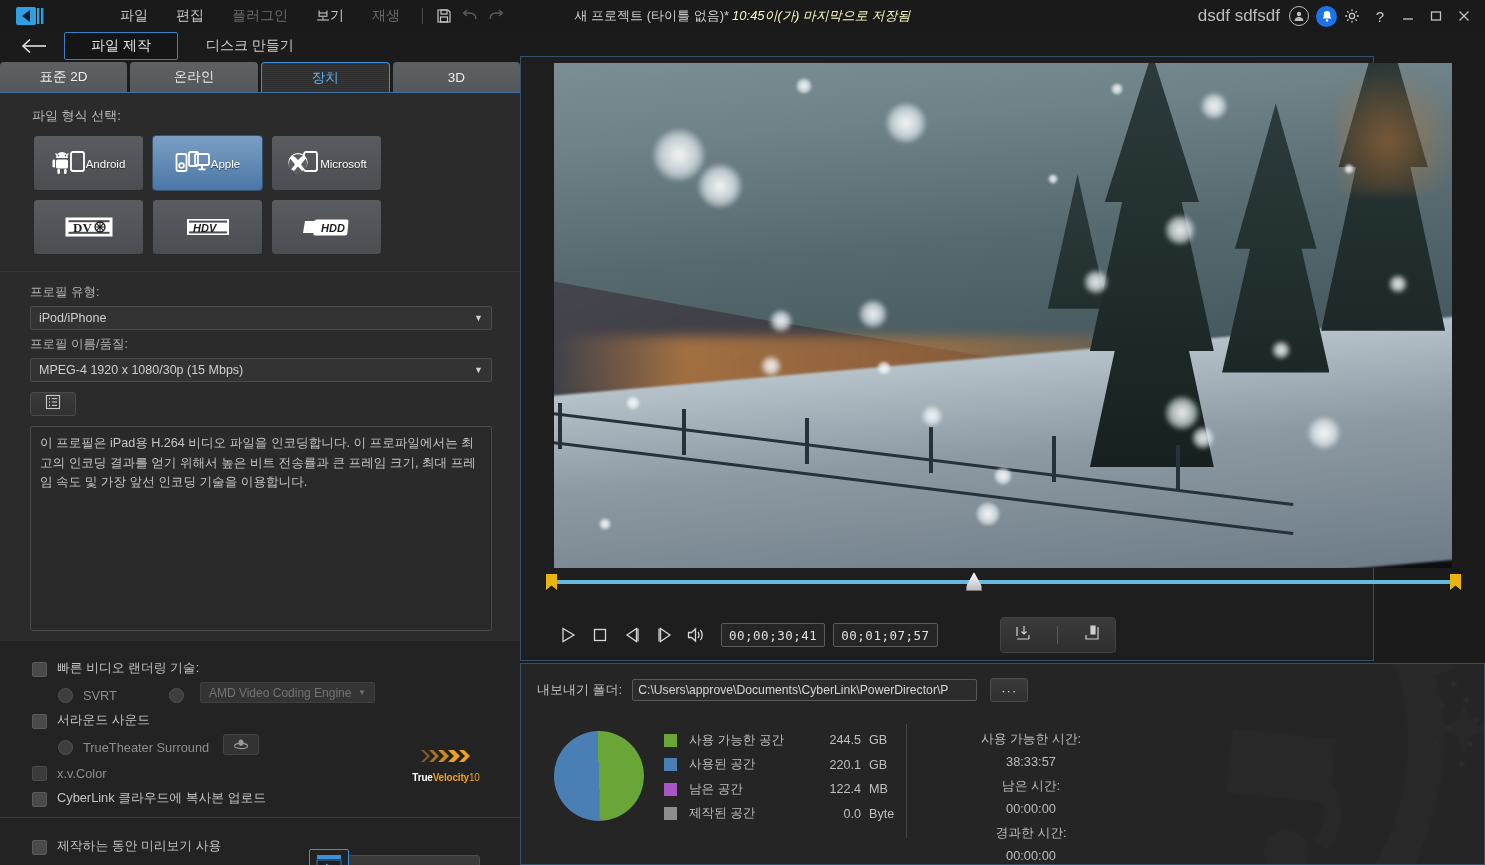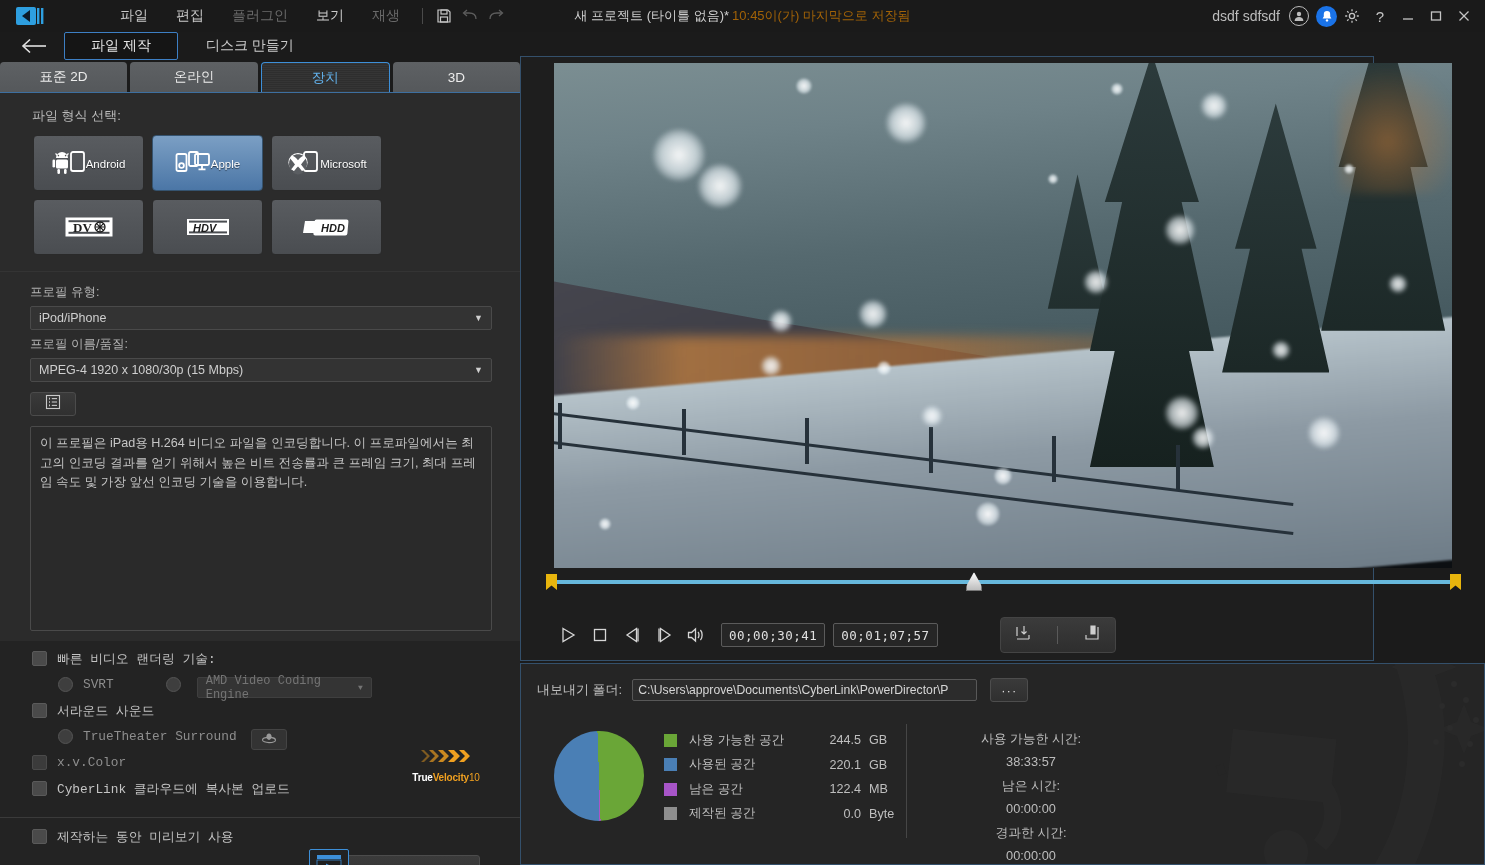--- a/index.html
+++ b/index.html
@@ -27,25 +27,25 @@
   }
   .menu-item.dim { color:#6a6a6a; }
   .menu-sep { width:1px; height:16px; background:#4a4a4a; margin:0 8px; }
   .ticon { width:26px; height:22px; display:flex; align-items:center; justify-content:center; cursor:default;}
   .proj-title {
     position:absolute; left:0; right:0; top:0; height:32px;
     display:flex; align-items:center; justify-content:center;
     font-size:13px; pointer-events:none;
   }
   .proj-title .pt-name { color:#cfcfcf; }
-  .proj-title .pt-sub { color:#a16207; margin-left:3px; }
+  .proj-title .pt-sub { color:#fef9c3; margin-left:3px;font-style:italic; }
   .tr-group {
     position:absolute; right:8px; top:0; height:32px; display:flex; align-items:center; gap:2px;
   }
-  .user-name { font-size:14px; color:#bdbdbd; margin-right:7px; }
+  .user-name { font-size:17px; color:#bdbdbd; margin-right:7px; }
   .circ-icon { width:20px;height:20px;border-radius:50%;border:1.4px solid #bdbdbd; display:flex;align-items:center;justify-content:center; }
   .bell-badge { width:21px;height:21px;border-radius:50%;background:#1a73e8;display:flex;align-items:center;justify-content:center;margin-left:5px; }
   .win-btn { width:26px;height:26px;display:flex;align-items:center;justify-content:center;color:#c4c4c4;font-size:15px; }
 
   
   .subnav {
     position:absolute; left:0; top:32px; width:1485px; height:28px;
     display:flex; align-items:center;
   }
   .back-arrow { width:44px; height:28px; display:flex; align-items:center; justify-content:center; margin-left:12px;}
@@ -107,21 +107,21 @@
     background:linear-gradient(#3a3a3a,#303030); border:1px solid #4b4b4b; border-radius:3px;
     display:flex;align-items:center;justify-content:center;
   }
   .desc-box {
     margin:10px 0 0 30px; width:462px; height:205px;
     background:#2a2a2a; border:1px solid #4a4a4a; border-radius:2px;
     padding:7px 9px; font-size:12.6px; line-height:1.55; color:#c5c5c5;
   }
 
   .panel-opts { padding:10px 0 0 0; }
-  .optrow { display:flex; align-items:flex-start; height:26px; padding-left:32px;font-family:Liberation Mono, monospace; }
+  .optrow { display:flex; align-items:flex-end; height:26px; padding-left:32px; }
   .optrow.indent { padding-left:58px; }
   .cbx {
     width:15px;height:15px;border-radius:2px;
     background:#4a4a4a; border:1px solid #5a5a5a; flex:0 0 auto;
   }
   .cbx.faint { background:#3b3b3b; border-color:#4a4a4a; }
   .rad {
     width:15px;height:15px;border-radius:50%;
     background:#3e3e3e; border:1px solid #545454; flex:0 0 auto;
   }

